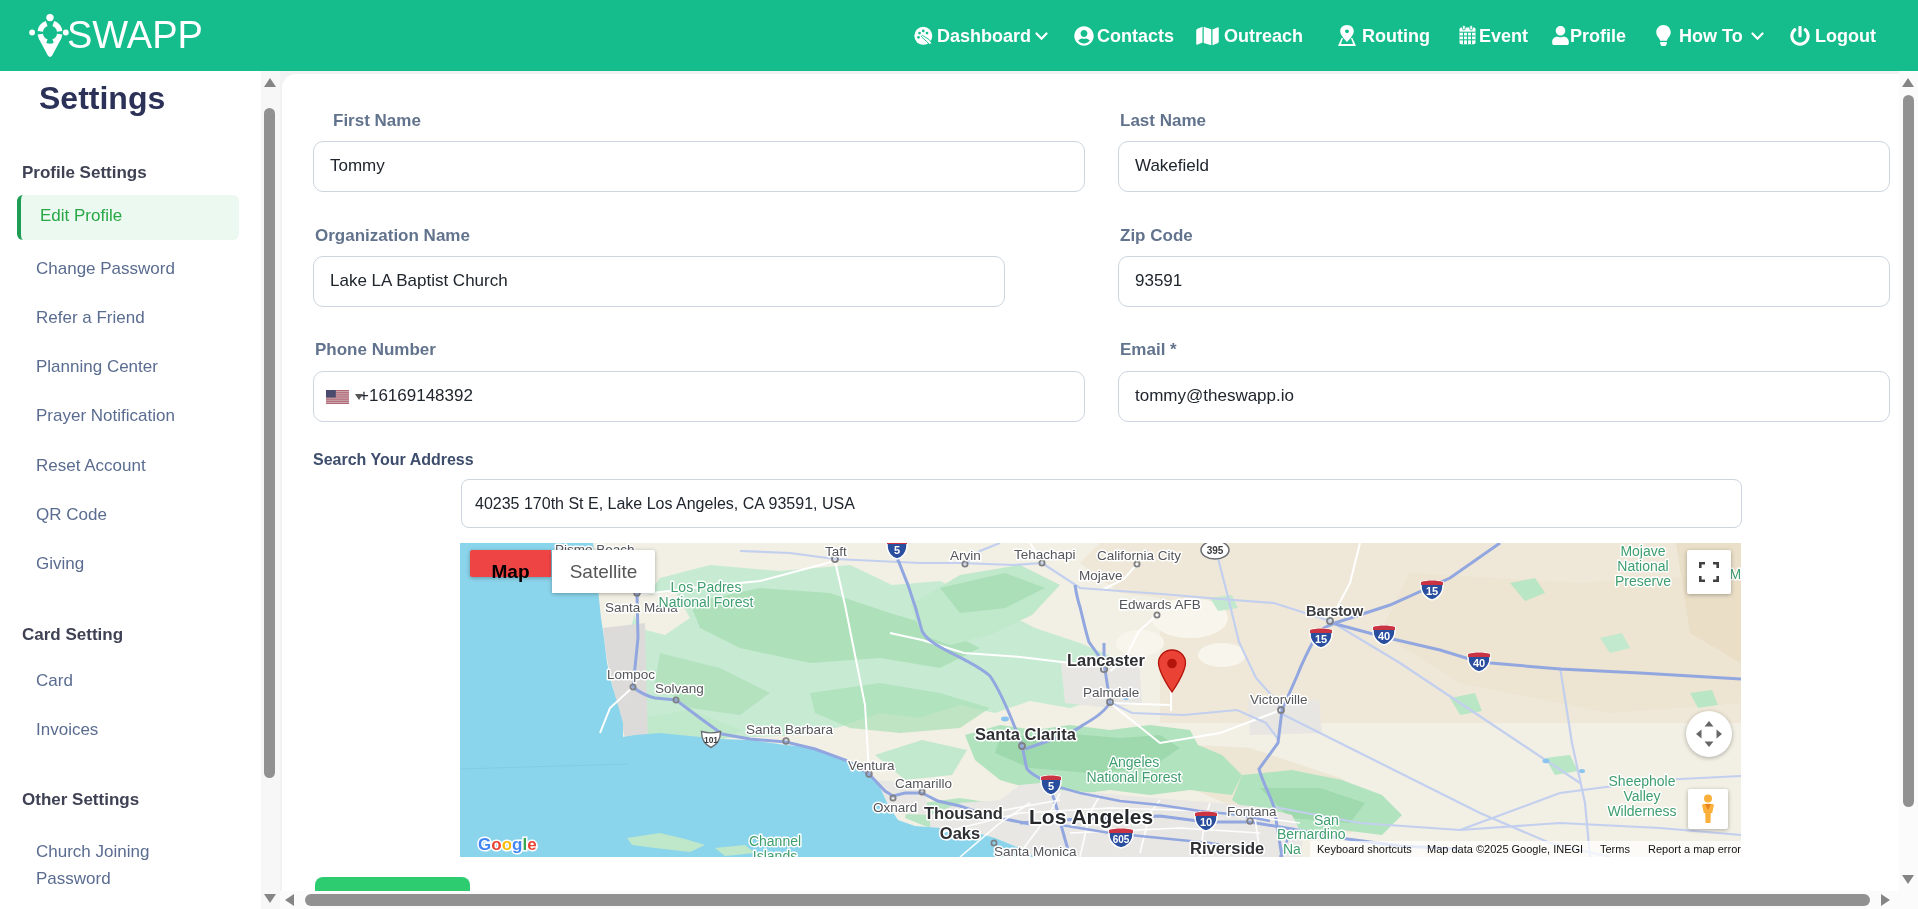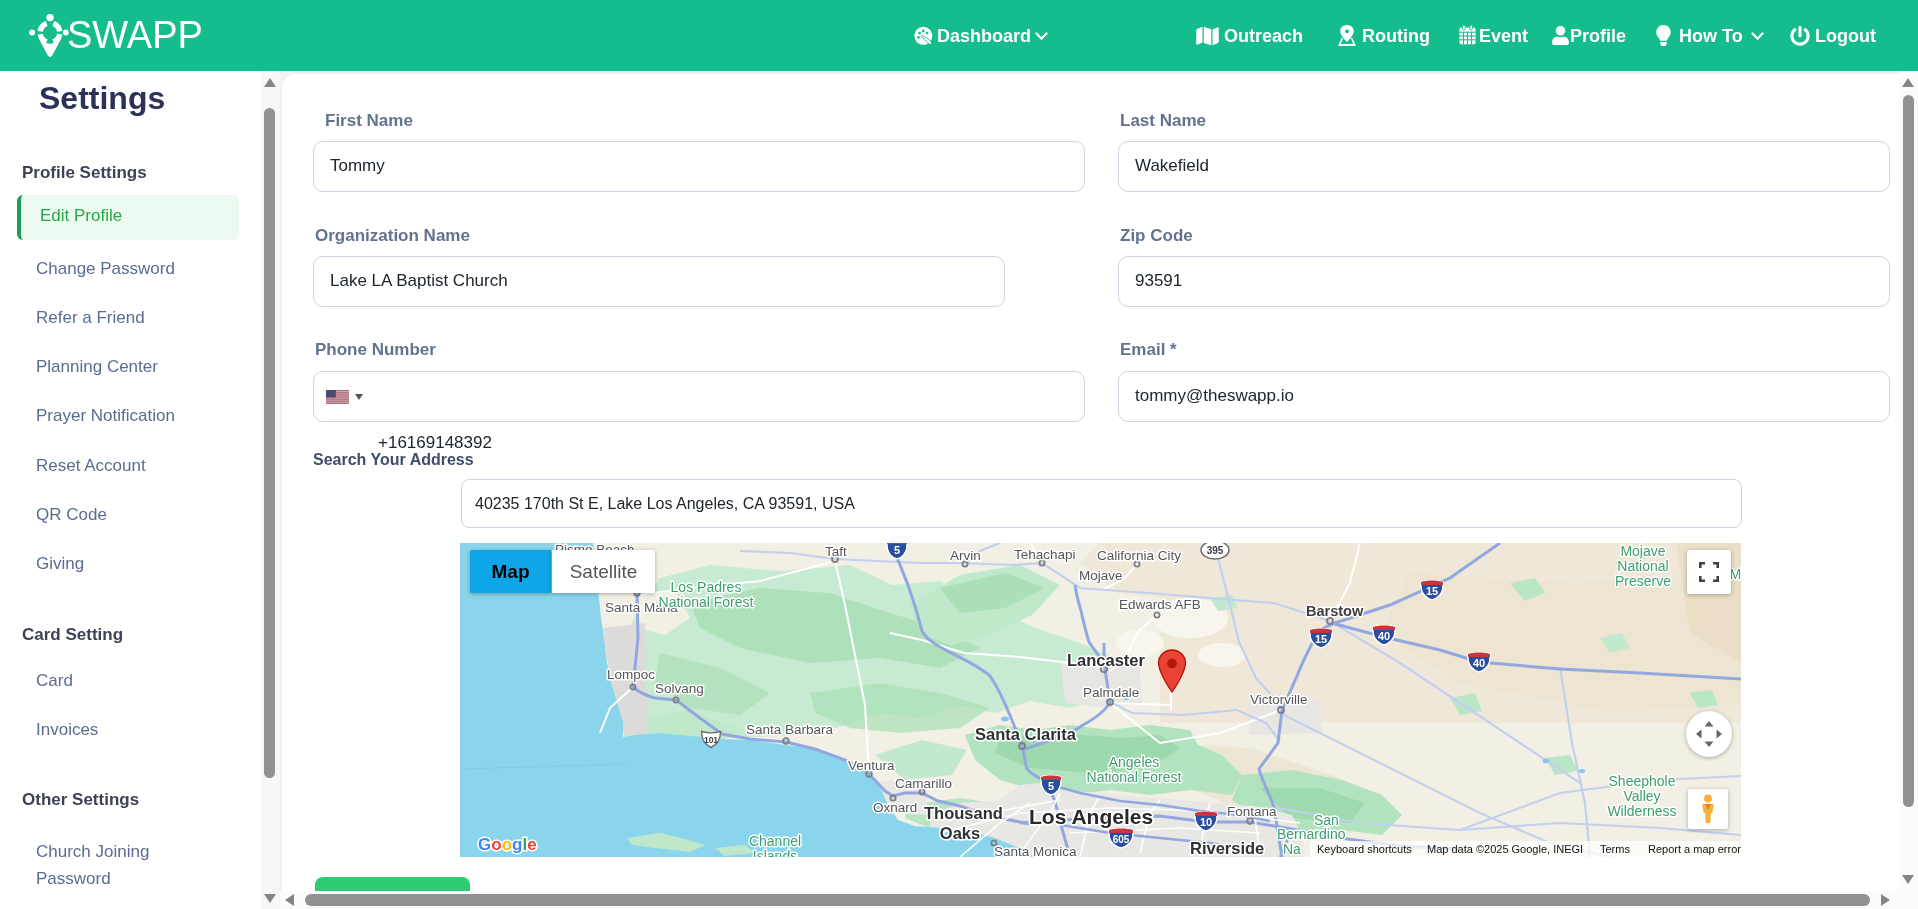--- a/index.html
+++ b/index.html
@@ -56,20 +56,26 @@
         <circle cx="9.3" cy="4.9" r="1.35" fill="#16bd8c"></circle>
         <circle cx="13" cy="7.1" r="1.35" fill="#16bd8c"></circle>
         <circle cx="4.5" cy="11.3" r="1.35" fill="#16bd8c"></circle>
         <path d="M8.3 9.3 L15 13.5 L17.8 16.9 L15.9 18.6 L12.7 15.6 L7.3 10.6 Z" stroke="#16bd8c" stroke-width="0.9"></path>
       </svg>
   <span class="txt" style="left:23px;">Dashboard</span>
   <svg style="left:121px; top:32px;" width="13" height="9" viewBox="0 0 13 9" fill="none" stroke="#fff" stroke-width="2.2" stroke-linecap="round">
         <path d="M1.5 1.5 L6.5 6.7 L11.5 1.5"></path>
       </svg>
 </div>
+<div class="nav" style="left:1074px; width:110px;">
+  <svg style="left:0px; top:26px;" width="20" height="20" viewBox="0 0 496 512" fill="#fff">
+        <path d="M248 8C111 8 0 119 0 256s111 248 248 248 248-111 248-248S385 8 248 8zm0 96c48.6 0 88 39.4 88 88s-39.4 88-88 88-88-39.4-88-88 39.4-88 88-88zm0 344c-58.7 0-111.3-26.6-146.5-68.2 18.8-35.4 55.6-59.8 98.5-59.8 2.4 0 4.8.4 7.1 1.1 13 4.2 26.6 6.9 40.9 6.9 14.3 0 28-2.7 40.9-6.9 2.3-.7 4.7-1.1 7.1-1.1 42.9 0 79.7 24.4 98.5 59.8C359.3 421.4 306.7 448 248 448z"></path>
+      </svg>
+  <span class="txt" style="left:23px;">Contacts</span>
+</div>
 <div class="nav" style="left:1196px; width:115px;">
   <svg style="left:0px; top:26px;" width="23" height="20" viewBox="0 0 576 512" fill="#fff">
         <path d="M0 117.66v346.32c0 11.32 11.43 19.06 21.94 14.86L160 422.4V20.48L32.49 71.49C12.97 79.3 0 98.19 0 117.66zM192 432l192 60V80L192 20v412zM554.06 33.16L416 89.6v401.92l127.51-51.01c19.52-7.81 32.49-26.7 32.49-46.17V48.02c0-11.32-11.43-19.06-21.94-14.86z"></path>
       </svg>
   <span class="txt" style="left:28px;">Outreach</span>
 </div>
 <div class="nav" style="left:1337px; width:95px;">
   <svg style="left:0px; top:25px;" width="20" height="22" viewBox="0 0 20 22" fill="#fff">
         <path d="M10 0 C6 0 3.2 2.8 3.2 6.3 C3.2 10.5 10 17 10 17 C10 17 16.8 10.5 16.8 6.3 C16.8 2.8 14 0 10 0 Z M10 8.1 C8.9 8.1 8 7.3 8 6.3 C8 5.3 8.9 4.5 10 4.5 C11.1 4.5 12 5.3 12 6.3 C12 7.3 11.1 8.1 10 8.1 Z"></path>
         <path d="M4.6 13 L1 21 L19 21 L15.4 13 L13.9 13 L16.1 19 L3.9 19 L6.1 13 Z"></path>
@@ -130,41 +136,41 @@
   <div class="sb-head" style="top:554px;">Card Setting</div>
   <div class="sb-item" style="top:600px;">Card</div>
   <div class="sb-item" style="top:649px;">Invoices</div>
   <div class="sb-head" style="top:719px;">Other Settings</div>
   <div class="sb-item" style="top:767px; line-height:27px;">Church Joining<br>Password</div>
 </div>
 <div id="main">
     <div id="card"></div>
   </div>
 
-<div class="flabel" style="left:325px; top:111px;">First Name</div>
+<div class="flabel" style="left:333px; top:111px;">First Name</div>
 <div class="finput" style="left:313px; top:141px; width:772px; height:51px;">
     <span>Tommy</span>
   </div>
 <div class="flabel" style="left:1120px; top:111px;">Last Name</div>
 <div class="finput" style="left:1118px; top:141px; width:772px; height:51px;">
     <span>Wakefield</span>
   </div>
 
 <div class="flabel" style="left:315px; top:226px;">Organization Name</div>
 <div class="finput" style="left:313px; top:256px; width:692px; height:51px;">
     <span>Lake LA Baptist Church</span>
   </div>
 <div class="flabel" style="left:1120px; top:226px;">Zip Code</div>
 <div class="finput" style="left:1118px; top:256px; width:772px; height:51px;">
     <span>93591</span>
   </div>
 
 <div class="flabel" style="left:315px; top:340px;">Phone Number</div>
 <div class="finput" style="left:313px; top:371px; width:772px; height:51px;">
-    <span style="left:64px;margin-top:47px;">+16169148392</span>
+    <span style="left:45px;">+16169148392</span>
   </div>
 <div class="flabel" style="left:1120px; top:340px;">Email *</div>
 <div class="finput" style="left:1118px; top:371px; width:772px; height:51px;">
     <span>tommy@theswapp.io</span>
   </div>
 
 <div class="addr-label">Search Your Address</div>
 <div class="finput" style="left:461px; top:479px; width:1281px; height:49px; border-radius:8px;">
     <span style="left:13px; font-size:16px; top:15px;">40235 170th St E, Lake Los Angeles, CA 93591, USA</span>
   </div>
@@ -425,21 +431,21 @@
 <text x="1140" y="310">Terms</text>
 <text x="1188" y="310">Report a map error</text>
 </g>
 
 <g font-size="17" font-weight="bold" font-family="Liberation Sans, sans-serif">
 <text x="18" y="307" stroke="#ffffff" stroke-width="3" paint-order="stroke"><tspan fill="#4285F4">G</tspan><tspan fill="#EA4335">o</tspan><tspan fill="#FBBC05">o</tspan><tspan fill="#4285F4">g</tspan><tspan fill="#34A853">l</tspan><tspan fill="#EA4335">e</tspan></text>
 </g>
 </g>
 </svg>
 
-<div style="position:absolute; left:10px; top:7px; width:81px; height:43px; background:#0ea5e9; box-shadow:0 1px 4px rgba(0,0,0,0.3); border-radius:2px 0 0 2px; text-align:center; line-height:43px; font-size:19px; color:#000; font-weight:600;">Map</div>
+<div style="position:absolute; left:10px; top:7px; width:81px; height:27px; background:#ef4444; box-shadow:0 1px 4px rgba(0,0,0,0.3); border-radius:2px 0 0 2px; text-align:center; line-height:43px; font-size:19px; color:#000; font-weight:600;">Map</div>
 <div style="position:absolute; left:92px; top:7px; width:103px; height:43px; background:#fff; box-shadow:0 1px 4px rgba(0,0,0,0.3); border-radius:0 2px 2px 0; text-align:center; line-height:43px; font-size:19px; color:#565656;">Satellite</div>
 
 <div style="position:absolute; left:1227px; top:7px; width:44px; height:44px; background:#fff; box-shadow:0 1px 4px rgba(0,0,0,0.3); border-radius:2px;">
 <svg width="20" height="20" viewBox="0 0 20 20" style="position:absolute;left:12px;top:12px;" fill="none" stroke="#414141" stroke-width="2.6">
         <path d="M1.3,6 L1.3,1.3 L6,1.3"></path>
         <path d="M14,1.3 L18.7,1.3 L18.7,6"></path>
         <path d="M18.7,14 L18.7,18.7 L14,18.7"></path>
         <path d="M6,18.7 L1.3,18.7 L1.3,14"></path>
       </svg>
 </div>

